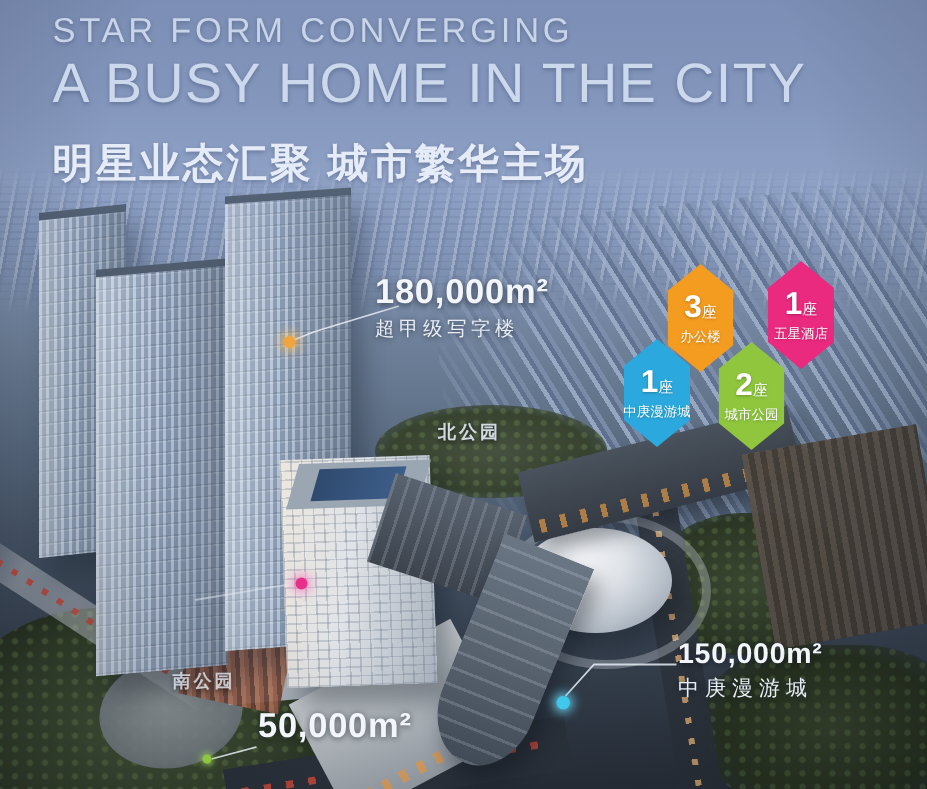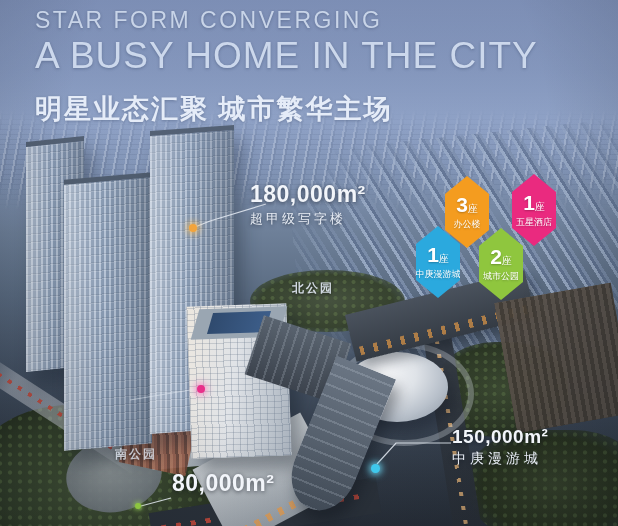--- a/index.html
+++ b/index.html
@@ -227,21 +227,21 @@
 
   <div class="anno anno-office">
     <div class="area"><span>180,000</span><span>m²</span></div>
     <div class="anno-label">超甲级写字楼</div>
   </div>
 
   <div class="anno anno-hotel">
   </div>
 
   <div class="anno anno-park">
-    <div class="area"><span>80,000</span><span>m²</span></div>
+    <div class="area"><span>50,000</span><span>m²</span></div>
   </div>
 
   <div class="anno anno-mall">
     <div class="area"><span>150,000</span><span>m²</span></div>
     <div class="anno-label">中庚漫游城</div>
   </div>
 
   <div class="map-label label-north">北公园</div>
   <div class="map-label label-south">南公园</div>
 

